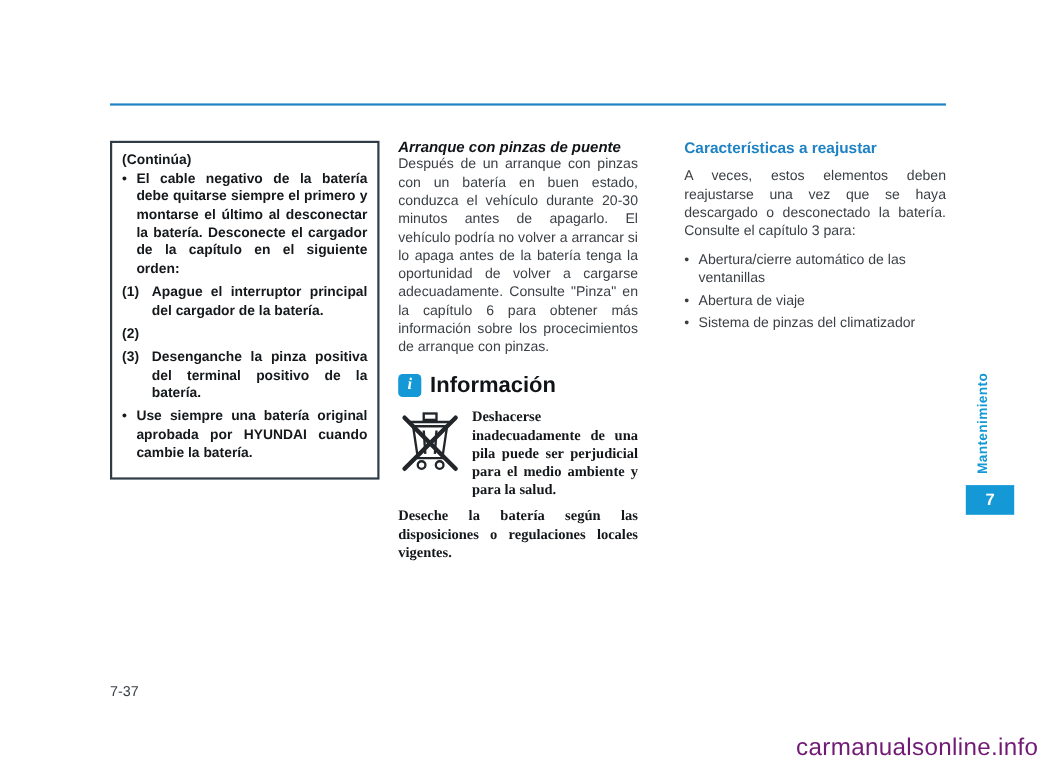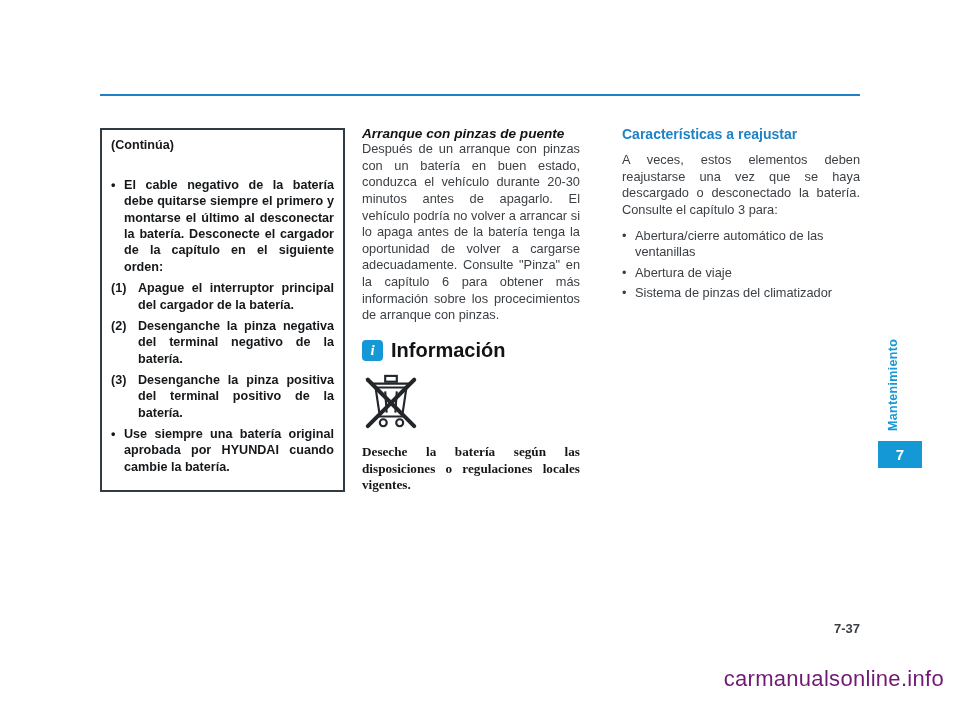--- a/index.html
+++ b/index.html
@@ -19,21 +19,21 @@
   }
 
   
   .callout-box {
     position: absolute; left: 100px; top: 128px; width: 245px;
     border: 2px solid #2f3c46;
     padding: 8px 9px 10px 9px;
     background: #fff;
   }
   .callout-box .box-title {
-    font-size: 12.6px; font-weight: bold; color: #15181b; margin-bottom: 25px;
+    font-size: 12.6px; font-weight: bold; color: #15181b; margin-bottom: 2px;
   }
   .hang { display: flex; margin-bottom: 5px; }
   .hang .marker {
     flex: none; width: 13px;
     font-size: 12.6px; font-weight: bold; color: #15181b; line-height: 1.3;
   }
   .hang.step .marker { width: 27px; }
   .hang .text {
     flex: 1; font-size: 12.6px; font-weight: bold; color: #15181b;
     line-height: 1.3; text-align: justify;
@@ -86,21 +86,21 @@
   .chapter-tab {
     position: absolute; left: 878px; top: 441px; width: 44px; height: 27px;
     background: #1599d6; color: #ffffff;
     font-size: 15px; font-weight: bold;
     display: flex; align-items: center; justify-content: center;
   }
 
   
   .page-number {
     position: absolute; left: 100px; top: 621px; width: 760px;
-    text-align: right; font-size: 13px; color: #3a3f44; font-weight: bold;
+    text-align: left; font-size: 13px; color: #3a3f44;
   }
   .watermark {
     position: absolute; right: 16px; top: 666px;
     font-size: 22px; color: #701a75; letter-spacing: 0.3px;
   }
 </style>
 </head>
 <body>
 
 <div class="page">
@@ -115,21 +115,20 @@
       <p class="text">El cable negativo de la batería debe quitarse siempre el primero y montarse el último al desconectar la batería. Desconecte el cargador de la capítulo en el siguiente orden:</p>
     </div>
 
     <div class="hang step">
       <span class="marker">(1)</span>
       <p class="text">Apague el interruptor principal del cargador de la batería.</p>
     </div>
 
     <div class="hang step">
       <span class="marker">(2)</span>
-      <p class="text">Desenganche la pinza negativa del terminal negativo de la batería.</p>
     </div>
 
     <div class="hang step">
       <span class="marker">(3)</span>
       <p class="text">Desenganche la pinza positiva del terminal positivo de la batería.</p>
     </div>
 
     <div class="hang">
       <span class="marker">•</span>
       <p class="text">Use siempre una batería original aprobada por HYUNDAI cuando cambie la batería.</p>
@@ -156,20 +155,21 @@
             <line x1="36" y1="21" x2="34.5" y2="43"></line>
             <circle cx="22" cy="53.5" r="3.6"></circle>
             <circle cx="39" cy="53.5" r="3.6"></circle>
           </g>
           <g stroke="#22262a" stroke-width="4.2" stroke-linecap="round">
             <line x1="6" y1="9" x2="54" y2="57"></line>
             <line x1="54" y1="9" x2="6" y2="57"></line>
           </g>
         </svg>
       </span>
+      <p class="info-warning">Deshacerse inadecuadamente de una pila puede ser perjudicial para el medio ambiente y para la salud.</p>
     </div>
 
     <p class="info-warning info-follow">Deseche la batería según las disposiciones o regulaciones locales vigentes.</p>
   </section>
 
   <section class="col col-right">
     <h3 class="right-heading">Características a reajustar</h3>
     <p class="body-text">A veces, estos elementos deben reajustarse una vez que se haya descargado o desconectado la batería. Consulte el capítulo 3 para:</p>
     <ul class="bullets">
       <li>

